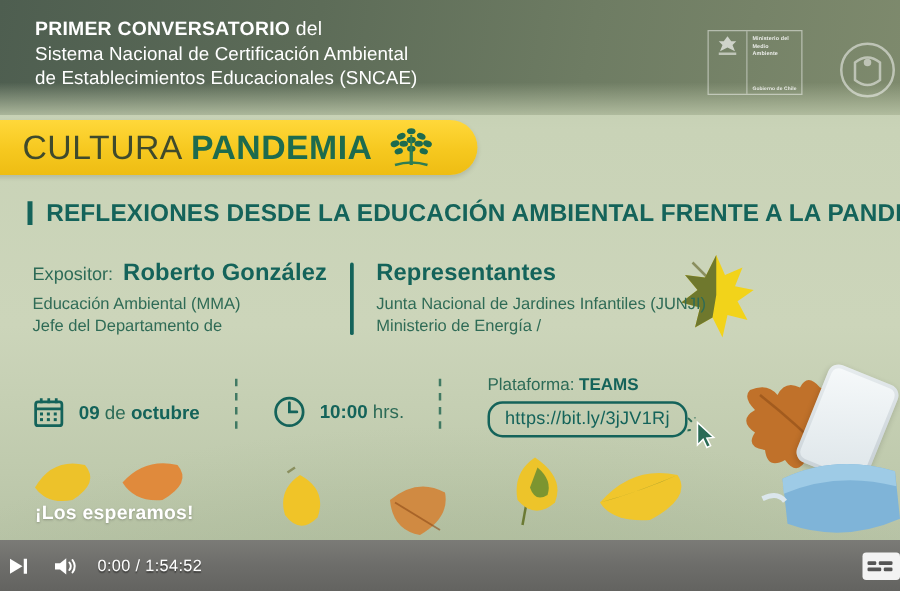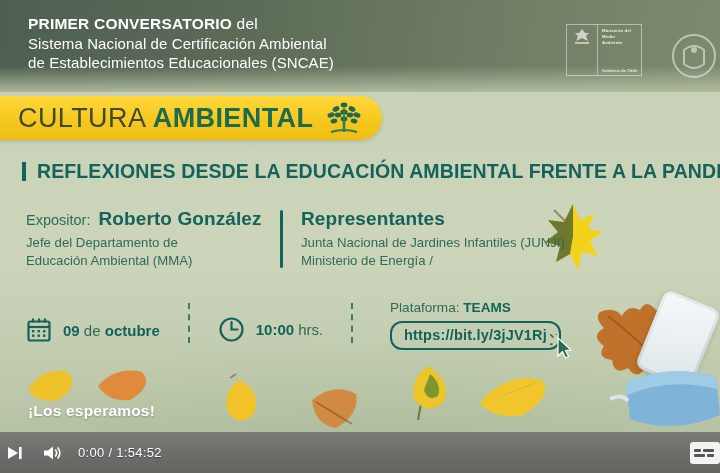--- a/index.html
+++ b/index.html
@@ -82,21 +82,21 @@
   .itxt{font-size:15px;color:#2d6b57;font-weight:400;}
   .itxt b{font-weight:800;color:#14635a;}
   .dash{width:0;height:40px;border-left:2px dashed #2a6b56;margin:0 28px;opacity:.85;}
 
   .platform{position:absolute;left:390px;top:300px;z-index:5;}
   .ptitle{font-size:13.6px;color:#2d6b57;}
   .ptitle b{font-weight:800;color:#14635a;}
   .linkbox{
     margin-top:6px;display:inline-block;padding:4px 12px 5px;
     border:2px solid #14635a;border-radius:12px;
-    font-size:14.5px;font-weight:700;color:#14635a;letter-spacing:.2px;
+    font-size:14.5px;font-weight:400;color:#14635a;letter-spacing:.2px;
   }
   .cursor{position:absolute;left:160px;top:34px;width:26px;height:28px;}
 
   .esperamos{position:absolute;left:28px;top:402px;color:#fff;font-size:15.5px;
     font-weight:700;letter-spacing:.2px;z-index:5;text-shadow:0 1px 2px rgba(0,0,0,.25);}
 
   
   .leaf{position:absolute;z-index:3;}
   .mask{position:absolute;right:-6px;bottom:34px;width:118px;height:86px;z-index:4;}
   .phone{position:absolute;right:12px;bottom:92px;width:60px;height:84px;z-index:3;
@@ -195,21 +195,21 @@
     </div>
   </div>
 
   <svg class="cornermark" viewBox="0 0 56 60">
     <circle cx="22" cy="28" r="21" fill="none" stroke="#fff" stroke-width="2"></circle>
     <path d="M12 22 Q22 14 32 22 L32 36 Q22 44 12 36 Z" fill="none" stroke="#fff" stroke-width="2"></path>
     <circle cx="22" cy="22" r="3" fill="#fff"></circle>
   </svg>
 
   <div class="pill">
-    <div class="ptxt"><span>CULTURA </span><b>AMBIENTAL</b></div>
+    <div class="ptxt"><span>CULTURA </span><b>PANDEMIA</b></div>
     <svg class="tree" viewBox="0 0 40 40">
       <path d="M19 22 L19 34" stroke="#2f7d52" stroke-width="2.6"></path>
       <path d="M6 34 Q19 30 32 34" stroke="#2f7d52" stroke-width="2" fill="none"></path>
       <g fill="#1d6b4e">
         <ellipse cx="19" cy="7" rx="3.4" ry="2.4"></ellipse>
         <ellipse cx="11" cy="11" rx="3.6" ry="2.5" transform="rotate(-25 11 11)"></ellipse>
         <ellipse cx="27" cy="11" rx="3.6" ry="2.5" transform="rotate(25 27 11)"></ellipse>
         <ellipse cx="6" cy="17" rx="3.6" ry="2.5" transform="rotate(-20 6 17)"></ellipse>
         <ellipse cx="32" cy="17" rx="3.6" ry="2.5" transform="rotate(20 32 17)"></ellipse>
         <ellipse cx="13" cy="17" rx="3.4" ry="2.4"></ellipse>
@@ -225,22 +225,22 @@
 
   <div class="headline"><span class="bar"></span><span>REFLEXIONES DESDE LA EDUCACIÓN AMBIENTAL FRENTE A LA PANDEMIA</span></div>
 
   <div class="speakers">
     <div class="colA">
       <div class="lblrow">
         <span class="lbl">Expositor:</span>
         <span class="nm">Roberto González</span>
       </div>
       <div class="sub">
+        <div>Educación Ambiental (MMA)</div>
         <div>Jefe del Departamento de</div>
-        <div>Educación Ambiental (MMA)</div>
       </div>
     </div>
     <div class="vdiv"></div>
     <div class="colB">
       <span class="nm">Representantes</span>
       <div class="sub">
         <div>Junta Nacional de Jardines Infantiles (JUNJI)</div>
         <div>Ministerio de Energía /</div>
       </div>
     </div>

